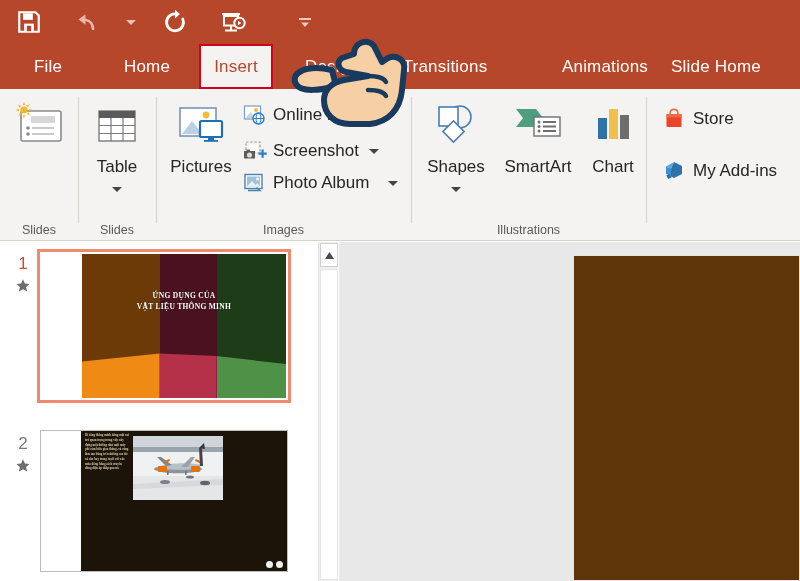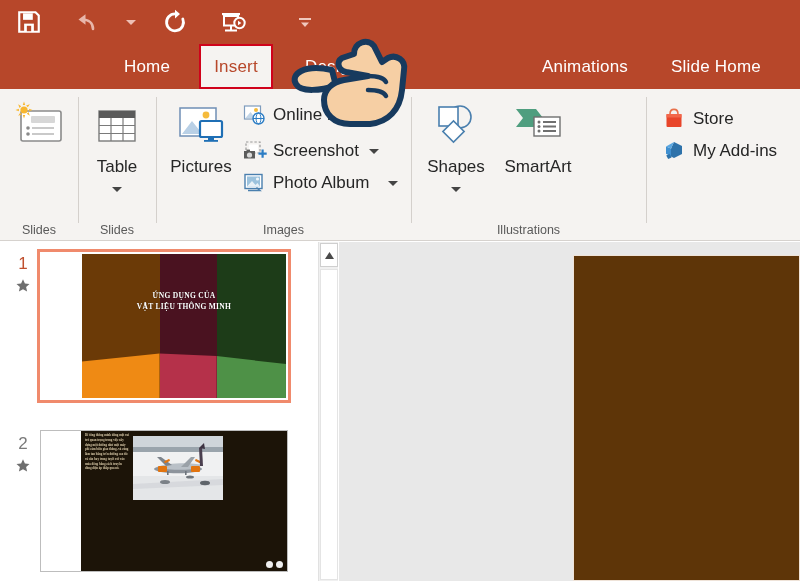--- a/index.html
+++ b/index.html
@@ -196,24 +196,26 @@
       <div class="qat-caret" style="margin-left:28px">
         <svg width="16" height="16" viewBox="0 0 16 16">
           <rect x="2" y="4" width="12" height="2" fill="#f0c8bd"></rect>
           <path d="M4 8.5h8L8 13z" fill="#f0c8bd"></path>
         </svg>
       </div>
     </div>
   </div>
 
   <div class="tabstrip">
+    <div class="tab" style="left:22px;width:52px">File</div>
     <div class="tab" style="left:108px;width:78px">Home</div>
     <div class="tab active" style="left:199px;width:74px">Insert</div>
     <div class="tab" style="left:292px;width:80px">Design</div>
-    <div class="tab" style="left:524px;width:122px">Animations</div>
+    <div class="tab" style="left:384px;width:122px">Transitions</div>
+    <div class="tab" style="left:544px;width:122px">Animations</div>
     <div class="tab" style="left:659px;width:114px">Slide Home</div>
   </div>
 
   <div class="ribbon">
 
     <div class="rgroup" style="left:0;width:78px">
       <div class="bigbtn" style="left:0">
         <div class="ico">
           <svg width="56" height="52" viewBox="0 0 56 52">
             <rect x="10" y="10" width="40" height="30" rx="2" fill="#fff" stroke="#8a8a8a" stroke-width="1.6"></rect>
@@ -342,38 +344,48 @@
               <circle cx="31" cy="25.5" r="1.5"></circle>
                 <rect x="35" y="24.5" width="13" height="2"></rect>
               <circle cx="31" cy="30" r="1.5"></circle>
                 <rect x="35" y="29" width="13" height="2"></rect>
             </g>
           </svg>
         </div>
         <div class="lbl">SmartArt</div>
       </div>
 
+      <div class="bigbtn" style="left:170px;width:64px">
+        <div class="ico">
+          <svg width="46" height="52" viewBox="0 0 46 52">
+            <rect x="8" y="17" width="9" height="21" fill="#2e72aa"></rect>
+            <rect x="19" y="8" width="9" height="30" fill="#f0bf4c"></rect>
+            <rect x="30" y="14" width="9" height="24" fill="#6d6d6d"></rect>
+          </svg>
+        </div>
+        <div class="lbl">Chart</div>
+      </div>
 
       <div class="glabel">Illustrations</div>
     </div>
     <div class="gsep" style="left:646px"></div>
 
     <div class="rgroup" style="left:646px;width:172px">
       <div class="smallbtn" style="left:16px;top:18px">
         <div class="sico">
           <svg width="24" height="24" viewBox="0 0 24 24">
             <path d="M7 7c0-3 1.6-4.6 4-4.6S15 4 15 7" fill="none" stroke="#e8704a" stroke-width="1.6"></path>
             <rect x="3.5" y="7" width="15" height="13" rx="1" fill="#e8452a"></rect>
             <path d="M3.5 7h15v3.5h-15z" fill="#f2674a"></path>
           </svg>
         </div>
         <div class="slbl">Store</div>
       </div>
 
-      <div class="smallbtn" style="left:16px;top:50px">
+      <div class="smallbtn" style="left:16px;top:70px">
         <div class="sico">
           <svg width="24" height="24" viewBox="0 0 24 24">
             <path d="M11 3l8 4v8l-8 4-3-1.6V9.5z" fill="#2e72aa"></path>
             <path d="M8 9.5L3 7.6v7.2l5 2.6z" fill="#3f8fd0"></path>
             <path d="M3 7.6L11 3l-3 6.5z" fill="#5aa6e0"></path>
             <path d="M3.2 16.5l3.4-1.6 2 3.6-3.4 1.5z" fill="#2e72aa"></path>
           </svg>
         </div>
         <div class="slbl">My Add-ins</div>
       </div>

